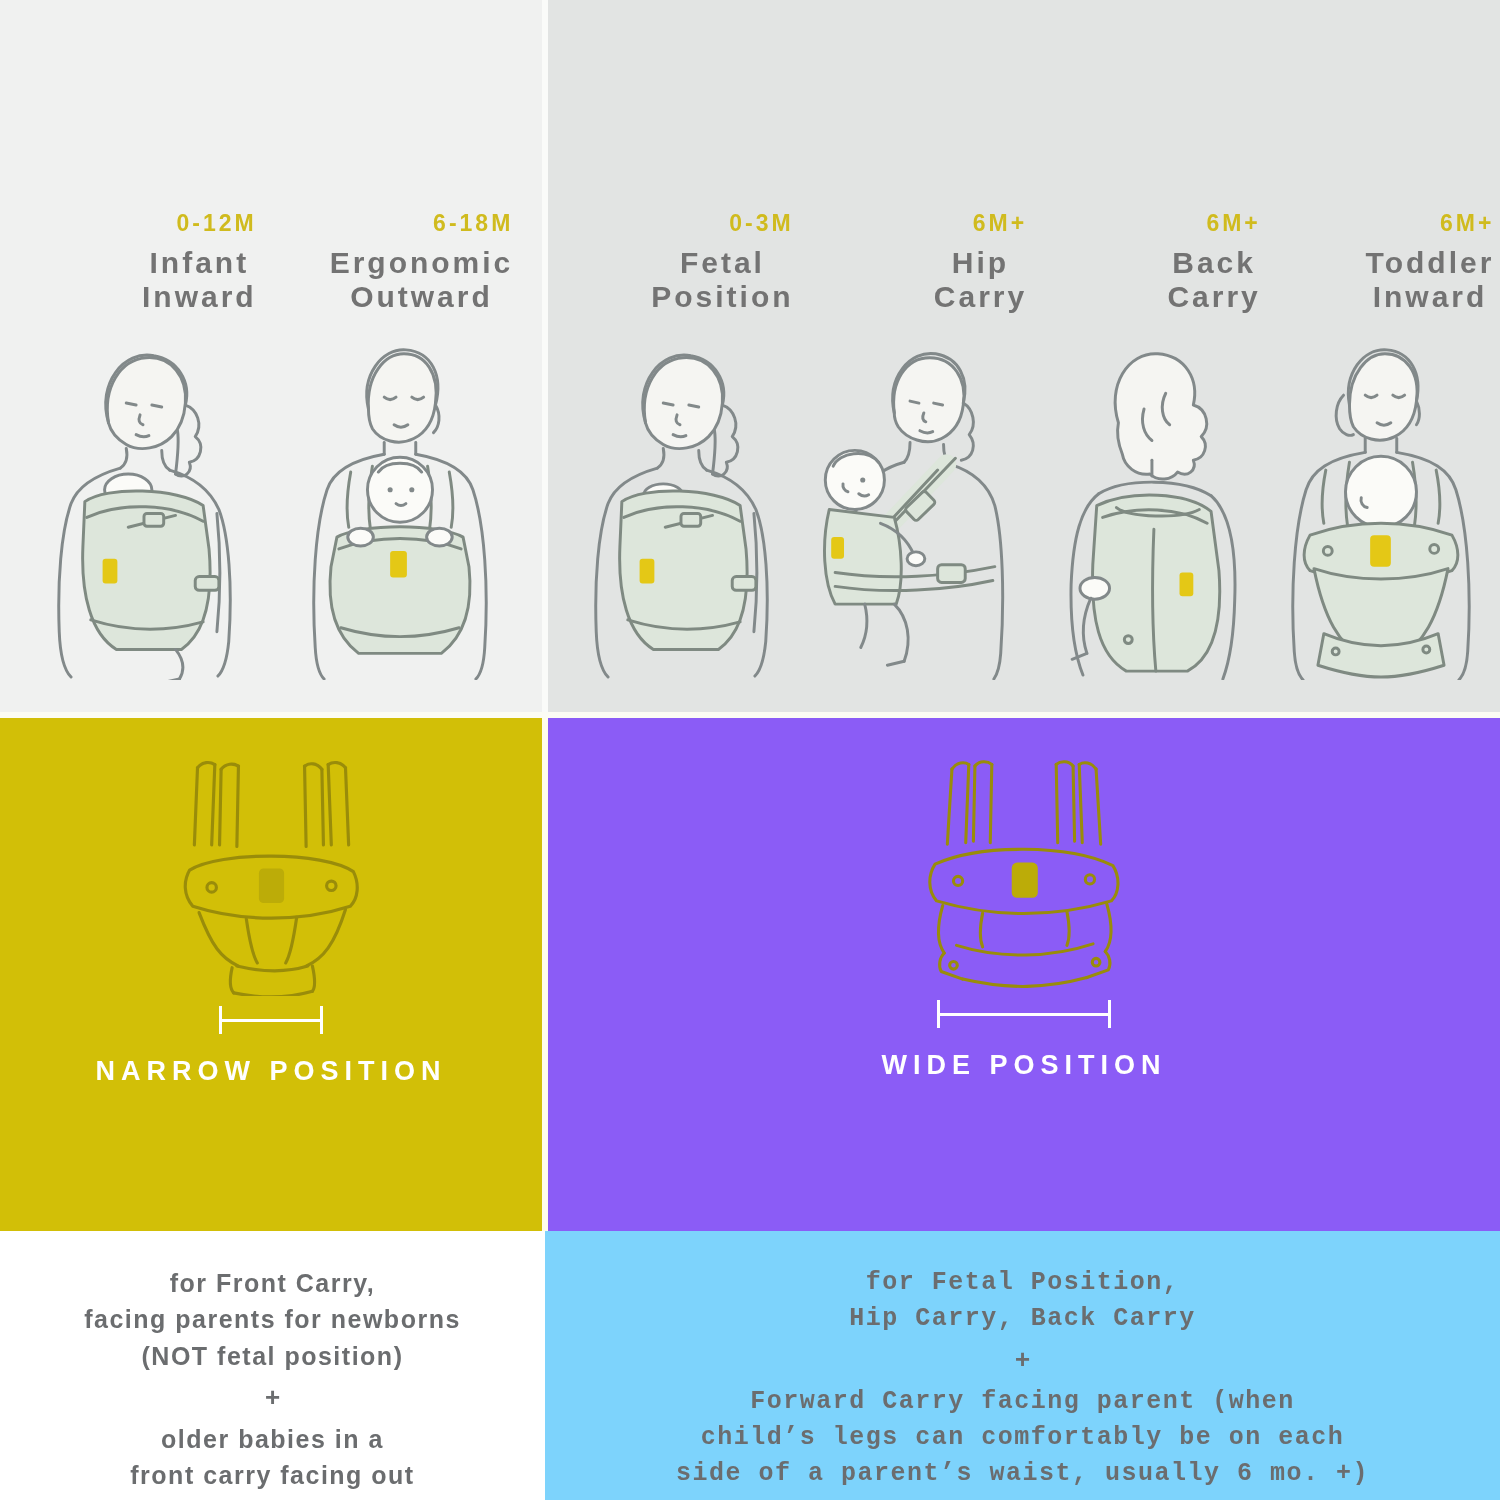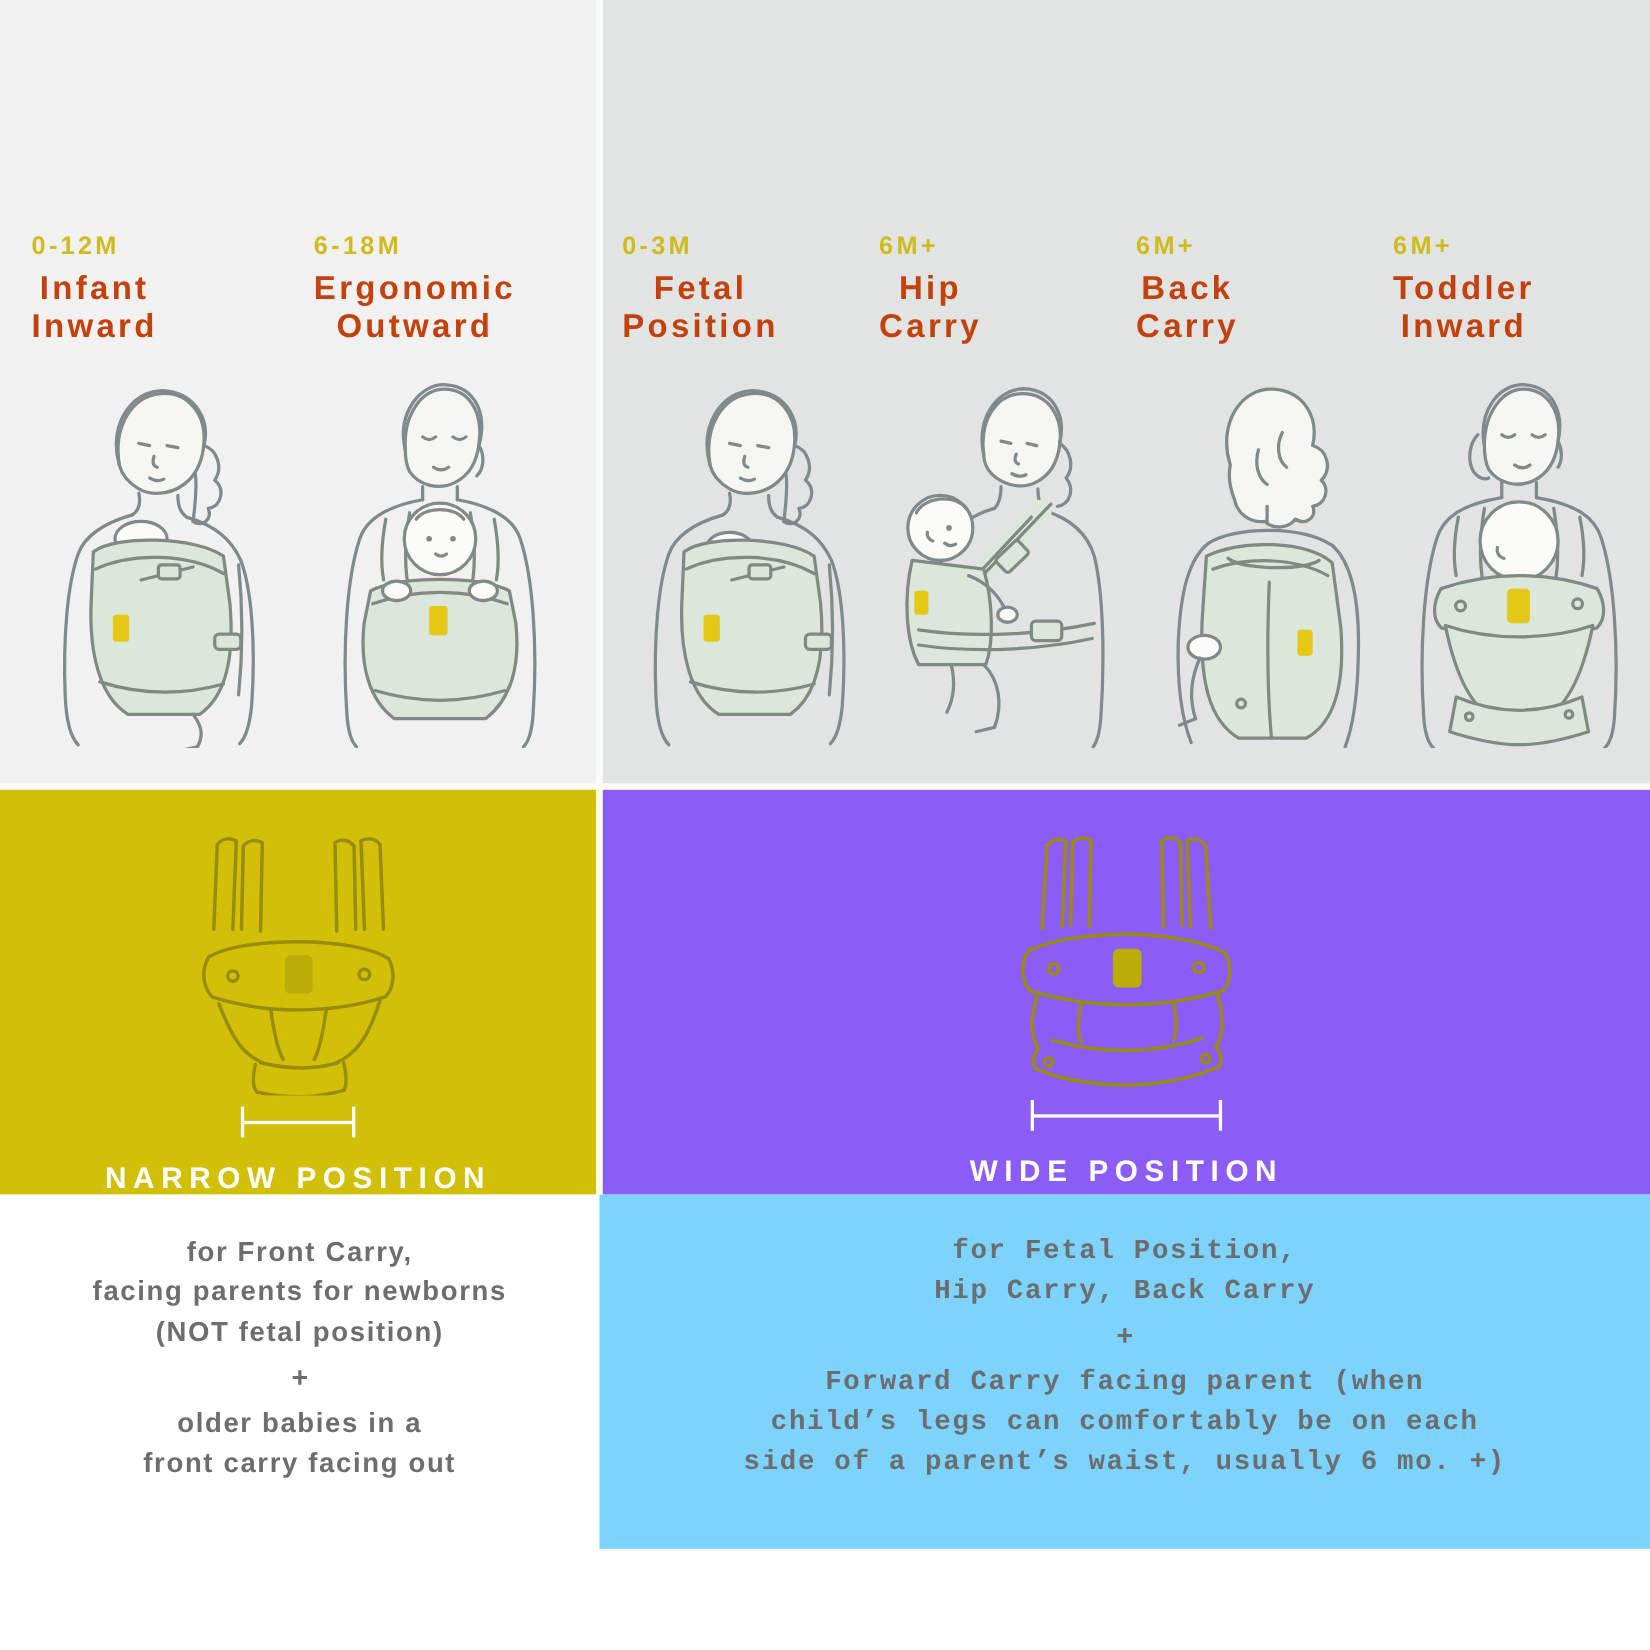--- a/index.html
+++ b/index.html
@@ -7,38 +7,38 @@
     position:relative; width:1500px; height:1500px;
     background:#ffffff; overflow:hidden;
     font-family:"Liberation Sans", sans-serif;
   }
   
   .top-row { display:flex; height:712px; }
   .panel-top-left  { width:542px; background:#f0f1f0; }
   .vdiv-top { width:6px; background:#fafbf9; }
   .panel-top-right { flex:1; background:#e2e4e3;padding-left:12px; }
   .hdiv { height:6px; background:#fcfcf4; }
-  .mid-row { display:flex; height:368px; }
+  .mid-row { display:flex; height:513px; }
   .panel-mid-left  { width:542px; background:#d2bf07; }
   .vdiv-mid { width:6px; background:#fffdea; }
   .panel-mid-right { flex:1; background:#8b5cf6; }
   .bottom-row { display:flex; height:322px; }
   .panel-bottom-left  { width:545px; background:#ffffff; }
   .panel-bottom-right { flex:1; background:#7dd3fc;font-family:Liberation Mono, monospace; }
 
   
   .cols { display:flex; justify-content:space-evenly; height:100%; }
-  .carry-col { display:flex; flex-direction:column; align-items:flex-start; padding-top:210px; }
+  .carry-col { display:flex; flex-direction:column; align-items:flex-end; padding-top:210px; }
   .age {
     font-size:23px; font-weight:bold; letter-spacing:3px;
     color:#d0bb1e; text-align:center;
   }
   .cname {
     margin-top:9px; font-size:30px; font-weight:bold; letter-spacing:3px;
-    color:#c2410c; text-align:center; line-height:1.13; white-space:pre-line;
+    color:#737373; text-align:center; line-height:1.13; white-space:pre-line;
   }
   .figure { margin-top:26px; width:228px; height:340px; }
 
   
   .mid-block { display:flex; flex-direction:column; align-items:center; padding-top:34px; height:100%; }
   .carrier-narrow { width:205px; height:244px; }
   .carrier-wide   { width:230px; height:238px; }
   .measure { display:flex; align-items:center; margin-top:10px; }
   .measure .tick { width:3px; height:28px; background:#ffffff; }
   .measure .bar  { height:3px; background:#ffffff; }

